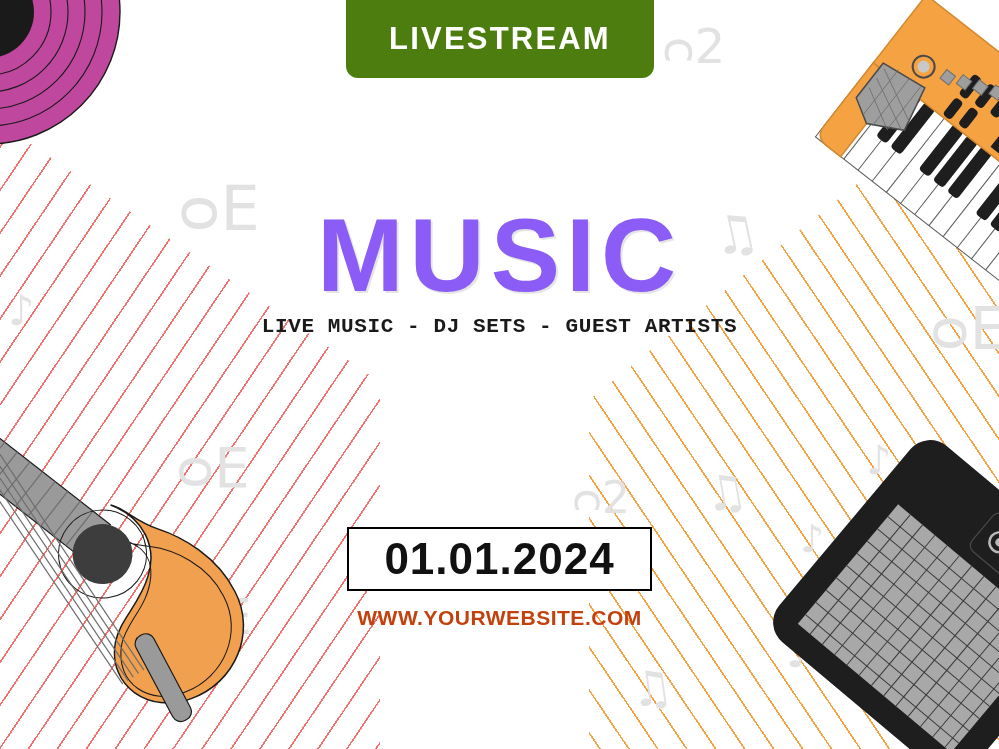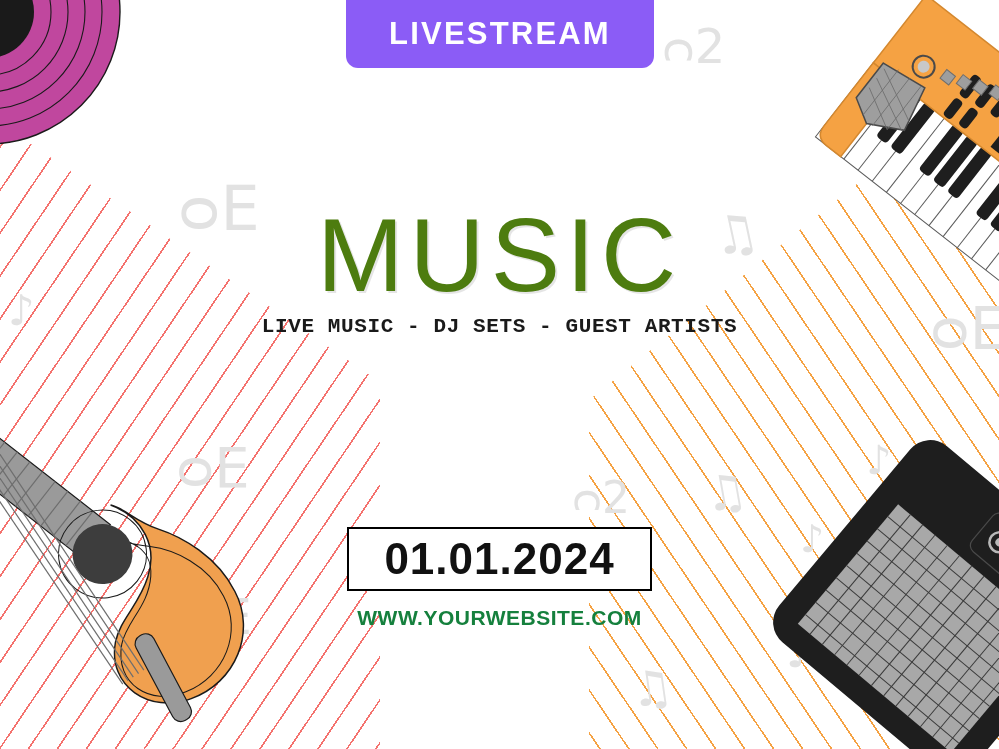--- a/index.html
+++ b/index.html
@@ -52,22 +52,22 @@
     pointer-events: none;
   }
 
   
   .instrument { position: absolute; }
 
   
   #livestream {
     position: absolute;
     left: 346px; top: 0;
-    width: 308px; height: 68px;
-    background: #8b5cf6;
+    width: 308px; height: 78px;
+    background: #4d7c0f;
     border-radius: 0 0 12px 12px;
     display: flex;
     align-items: center;
     justify-content: center;
   }
   #livestream span {
     color: #ffffff;
     font-size: 31px;
     font-weight: bold;
     letter-spacing: 2.2px;
@@ -75,22 +75,22 @@
 
   
   #center {
     position: absolute;
     left: 0; top: 206px;
     width: 999px;
     text-align: center;
   }
   #title-music {
     font-size: 104px;
-    font-weight: normal;
-    color: #4d7c0f;
+    font-weight: bold;
+    color: #8b5cf6;
     letter-spacing: 6px;
     line-height: 0.96;
     text-shadow: 2px 2px 0 rgba(0,0,0,0.10);
   }
   #title-festival {
     font-size: 80px;
     font-weight: bold;
     color: #15b5a8;
     letter-spacing: 3px;
     line-height: 1.02;
@@ -123,21 +123,21 @@
     color: #111111;
     letter-spacing: 1px;
   }
   #website {
     position: absolute;
     left: 0; top: 606px;
     width: 999px;
     text-align: center;
     font-size: 21px;
     font-weight: bold;
-    color: #15803d;
+    color: #c2410c;
     letter-spacing: 0.5px;
   }
 </style>
 </head>
 <body>
 
 <div id="poster">
 
   <div class="stripes stripes-left"></div>
   <div class="stripes stripes-right"></div>

